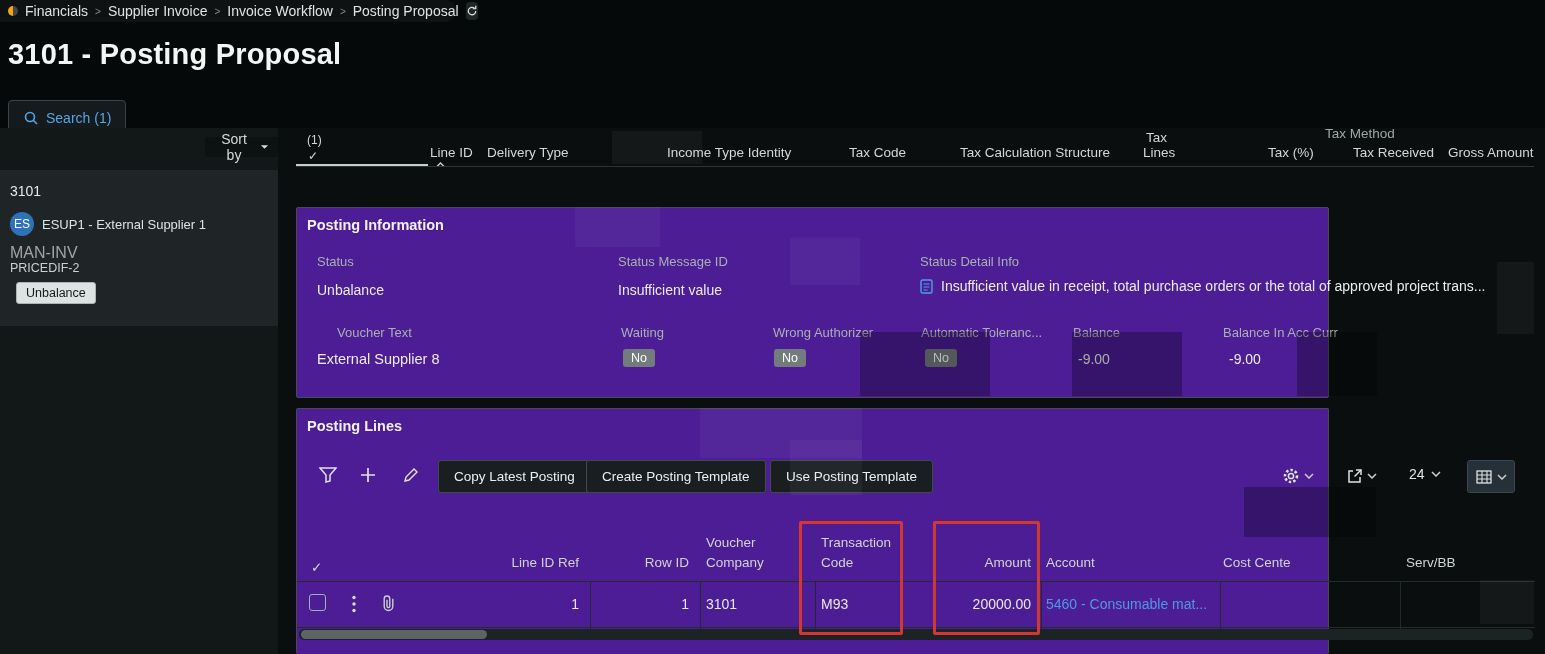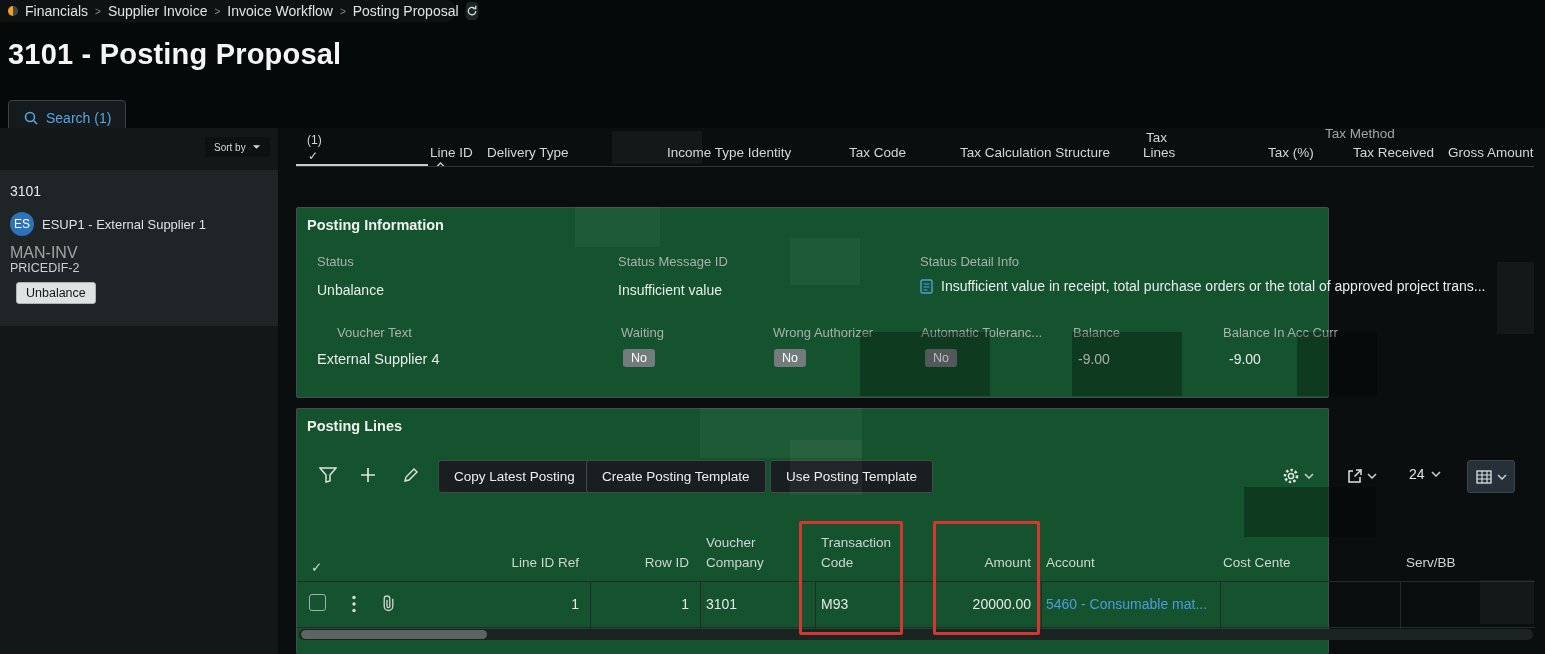--- a/index.html
+++ b/index.html
@@ -16,40 +16,40 @@
   .crumb-sep { font-size:10px; color:#858c8c; }
   .refresh-btn { margin-left:auto; width:24px; height:18px; background:#1e2525; border:none; border-radius:4px;
     display:flex; align-items:center; justify-content:center; cursor:pointer; padding:0; }
   .page-title { position:absolute; top:38px; left:8px; font-size:29px; font-weight:bold; color:#f4f6f6; letter-spacing:.2px; }
   .search-btn { position:absolute; top:100px; left:8px; height:36px; padding:0 14px; background:#151b1c;
     border:1px solid #3c4445; border-radius:4px; color:#57a4e2; font-size:14px; display:flex; align-items:center; gap:7px; cursor:pointer; }
 
   
   .sidebar { position:absolute; top:128px; left:0; width:278px; height:526px; background:#121718; }
   .sortby-btn { position:absolute; top:9px; left:205px; height:20px; background:#0c1111; border:none; border-radius:3px;
-    color:#d6dada; font-size:10px; display:flex; align-items:center; gap:6px; padding:0 9px; cursor:pointer; }
+    color:#d6dada; font-size:14px; display:flex; align-items:center; gap:6px; padding:0 9px; cursor:pointer; }
   .sidebar-card { position:absolute; top:42px; left:0; width:278px; height:156px; background:#1f2526; cursor:pointer; }
   .sc-id { position:absolute; top:13px; left:10px; font-size:14px; color:#e6e9e9; }
   .sc-supplier { position:absolute; top:42px; left:10px; display:flex; align-items:center; gap:8px; }
   .avatar { width:24px; height:24px; border-radius:50%; background:#2d72ba; color:#fff; font-size:12px;
     display:flex; align-items:center; justify-content:center; flex:0 0 auto; }
   .sc-supplier-name { font-size:13px; color:#dde1e1; }
   .sc-line1 { position:absolute; top:74px; left:10px; font-size:16px; color:#a3a3a3; }
   .sc-line2 { position:absolute; top:91px; left:10px; font-size:12.5px; color:#cbd0d0; }
   .badge-light { position:absolute; top:112px; left:16px; background:#dde2e3; color:#14191a; font-size:12.5px;
     padding:3px 9px; border-radius:3px; border:1px solid #aeb4b5; }
 
   
   .main { position:absolute; top:128px; left:278px; width:1267px; height:526px; background:#0a0e0f; overflow:hidden; }
   .th { position:absolute; font-size:13.5px; color:#d3d7d7; white-space:nowrap; }
   .th-dim { color:#9fa6a6; }
   .hdr-underline-bright { position:absolute; left:18px; top:36px; width:132px; height:2px; background:#c7cccc; }
   .hdr-underline { position:absolute; left:18px; top:38px; width:1238px; height:1px; background:#2e3536; }
 
-  .card { position:absolute; left:18px; width:1033px; background:#14532d; border:1px solid #454d4e; border-radius:2px;text-decoration:underline; }
+  .card { position:absolute; left:18px; width:1033px; background:#4c1d95; border:1px solid #454d4e; border-radius:2px;text-decoration:underline; }
   .card-title { position:absolute; top:9px; left:10px; font-size:14.5px; font-weight:bold; color:#eff1f1; }
   .fld-label { position:absolute; font-size:13px; color:#a9b0b0; white-space:nowrap; }
   .fld-value { position:absolute; font-size:14px; color:#e9ecec; white-space:nowrap; }
   .badge-no { position:absolute; background:#747b7c; color:#fff; font-size:12.5px; padding:2px 8px; border-radius:3px; }
   .detail-wrap { position:absolute; left:623px; top:70px; display:flex; align-items:center; gap:8px; max-width:600px; }
   .detail-text { font-size:14px; color:#e9ecec; white-space:nowrap; overflow:hidden; text-overflow:ellipsis; max-width:580px; }
 
   .icon-btn { background:transparent; border:none; padding:0; cursor:pointer; display:flex; align-items:center; gap:4px; }
   .tool-btn { position:absolute; top:51px; height:33px; padding:0 15px; background:#191f20; border:1px solid #414a4b;
     border-radius:3px; color:#eceeee; font-size:13.5px; cursor:pointer; white-space:nowrap; }
@@ -168,21 +168,21 @@
         <span>
           <svg width="13" height="15" viewBox="0 0 13 15">
               <rect x="1" y="1" width="11" height="13" rx="1.5" fill="none" stroke="#4d9fe6" stroke-width="1.4"></rect>
               <path d="M3.5 5h6M3.5 8h6M3.5 11h4" stroke="#4d9fe6" stroke-width="1.2"></path>
             </svg>
         </span>
         <span class="detail-text">Insufficient value in receipt, total purchase orders or the total of approved project trans...</span>
       </div>
 
       <span class="fld-label" style="left:20px; top:117px;margin-left:20px;">Voucher Text</span>
-      <span class="fld-value" style="left:20px; top:143px; font-size:14.5px;">External Supplier 4</span>
+      <span class="fld-value" style="left:20px; top:143px; font-size:14.5px;">External Supplier 8</span>
 
       <span class="fld-label" style="left:324px; top:117px;">Waiting</span>
       <span class="badge-no" style="left:326px; top:141px;">No</span>
 
       <span class="fld-label" style="left:476px; top:117px;">Wrong Authorizer</span>
       <span class="badge-no" style="left:477px; top:141px;">No</span>
 
       <span class="fld-label" style="left:624px; top:117px;">Automatic Toleranc...</span>
       <span class="badge-no" style="left:628px; top:141px;">No</span>
 

